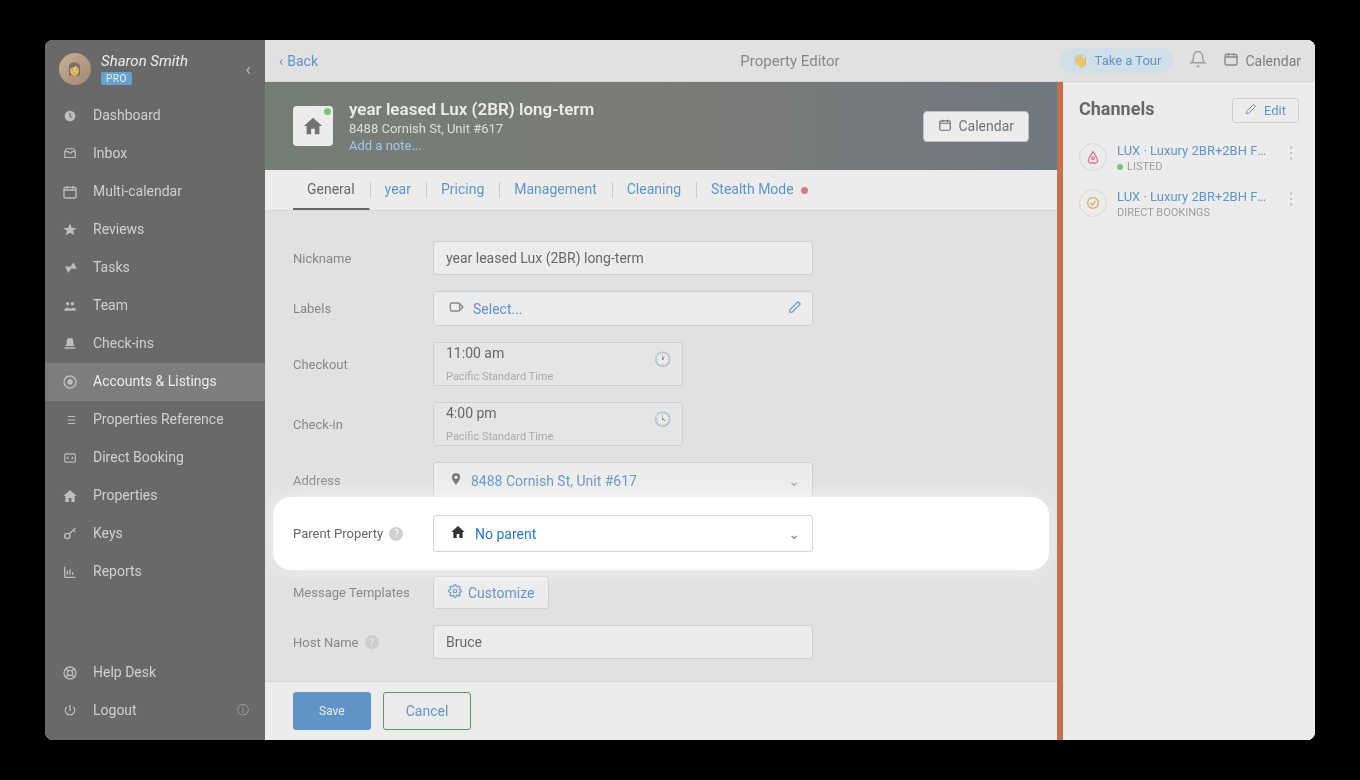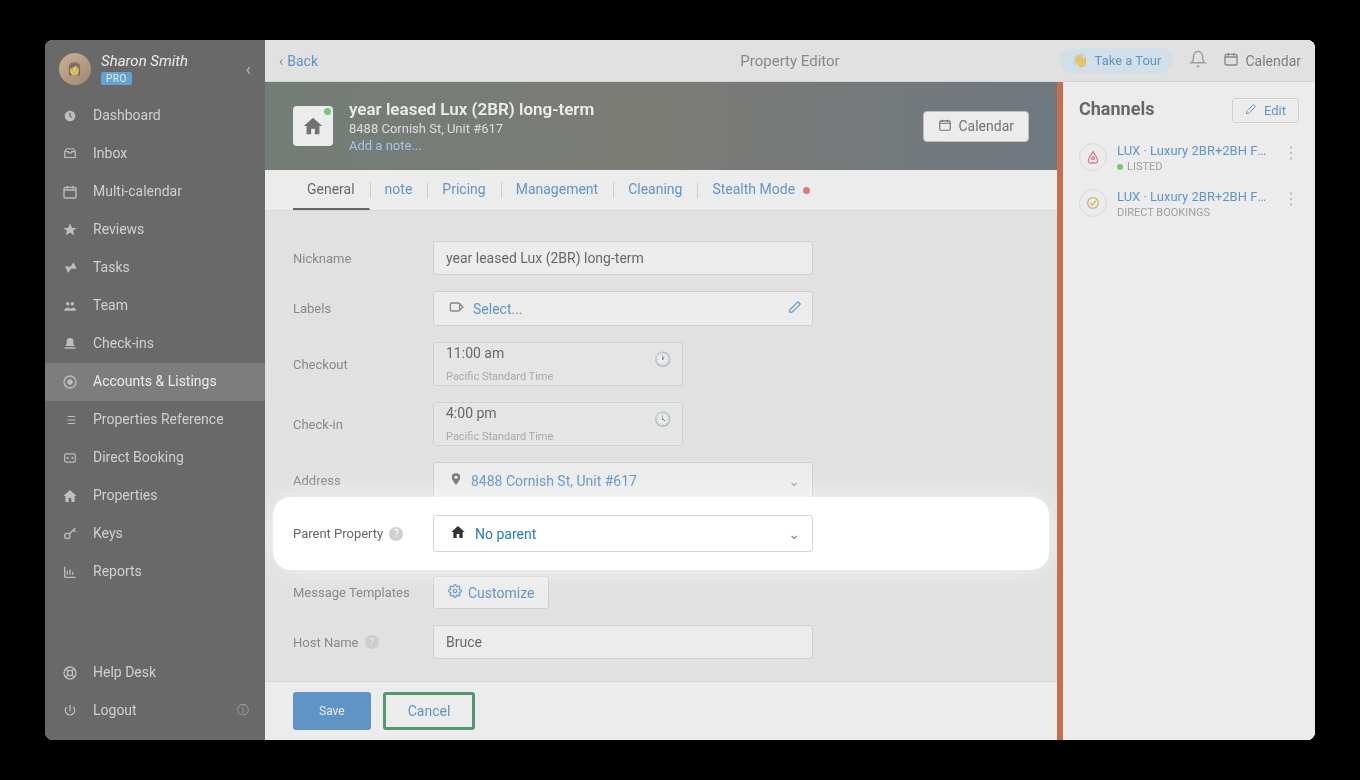--- a/index.html
+++ b/index.html
@@ -59,21 +59,21 @@
 .input-box.readonly .clock { position:absolute; right:10px; top:8px; color:#bbb; }
 .input-box.narrow { flex:0 0 250px; width:250px; }
 .customize-btn { background:#fff; border:1px solid #d5d5d5; border-radius:3px; padding:7px 14px; color:#2879c7; font-size:14px; display:inline-flex; align-items:center; gap:6px; cursor:pointer; }
 .edit-pencil { position:absolute; right:10px; color:#2879c7; cursor:pointer; }
 
 .highlight-row { background:#fff; border-radius:12px; padding:12px 0; margin:-12px -14px 4px; box-shadow:0 0 0 6px #fff, 0 0 30px rgba(255,255,255,1); position:relative; z-index:25; }
 .highlight-row .form-row { margin:0; padding:0 14px; }
 
 .footer-bar { background:#fff; border-top:1px solid #e0e0e0; padding:10px 28px; display:flex; gap:12px; }
 .btn-save { background:#2879c7; color:#fff; border:none; border-radius:3px; padding:12px 26px; font-size:12px; cursor:pointer; }
-.btn-cancel { background:#fff; color:#2879c7; border:3px solid #15803d; border-radius:3px; padding:8px 22px; font-size:14px; cursor:pointer; }
+.btn-cancel { background:#fff; color:#2879c7; border:1px solid #15803d; border-radius:3px; padding:8px 22px; font-size:14px; cursor:pointer; }
 
 .right-col { width:258px; background:#fff; border-left:6px solid #c2410c; padding:16px; }
 .right-col h3 { font-size:18px; color:#333; margin-bottom:4px; }
 .rc-head { display:flex; align-items:center; justify-content:space-between; margin-bottom:12px; }
 .edit-btn { background:#fff; border:1px solid #d5d5d5; border-radius:3px; padding:4px 12px; color:#2879c7; font-size:13px; display:flex; align-items:center; gap:7px; cursor:pointer; }
 .channel-item { display:flex; gap:10px; padding:8px 0; }
 .ch-icon { width:28px; height:28px; border-radius:50%; border:1px solid #e0e0e0; display:flex; align-items:center; justify-content:center; flex-shrink:0; }
 .ch-body { flex:1; min-width:0; }
 .ch-title { color:#2879c7; font-size:13px; white-space:nowrap; overflow:hidden; text-overflow:ellipsis; cursor:pointer; }
 .ch-sub { font-size:11px; color:#888; display:flex; align-items:center; gap:4px; margin-top:2px; }
@@ -282,21 +282,21 @@
                   <path d="M3 9h18M8 3v4M16 3v4"></path>
                 </svg>
             </span>
             <span>Calendar</span>
           </div>
         </div>
 
         <div class="tabsbar" id="tabsbar">
             <div class="tab active">General</div>
             <div class="tab-sep"></div>
-            <div class="tab">note</div>
+            <div class="tab">year</div>
             <div class="tab-sep"></div>
             <div class="tab">Pricing</div>
             <div class="tab-sep"></div>
             <div class="tab">Management</div>
             <div class="tab-sep"></div>
             <div class="tab">Cleaning</div>
             <div class="tab-sep"></div>
             <div class="tab">Stealth Mode <span class="red-dot"></span></div>
           </div>
 

